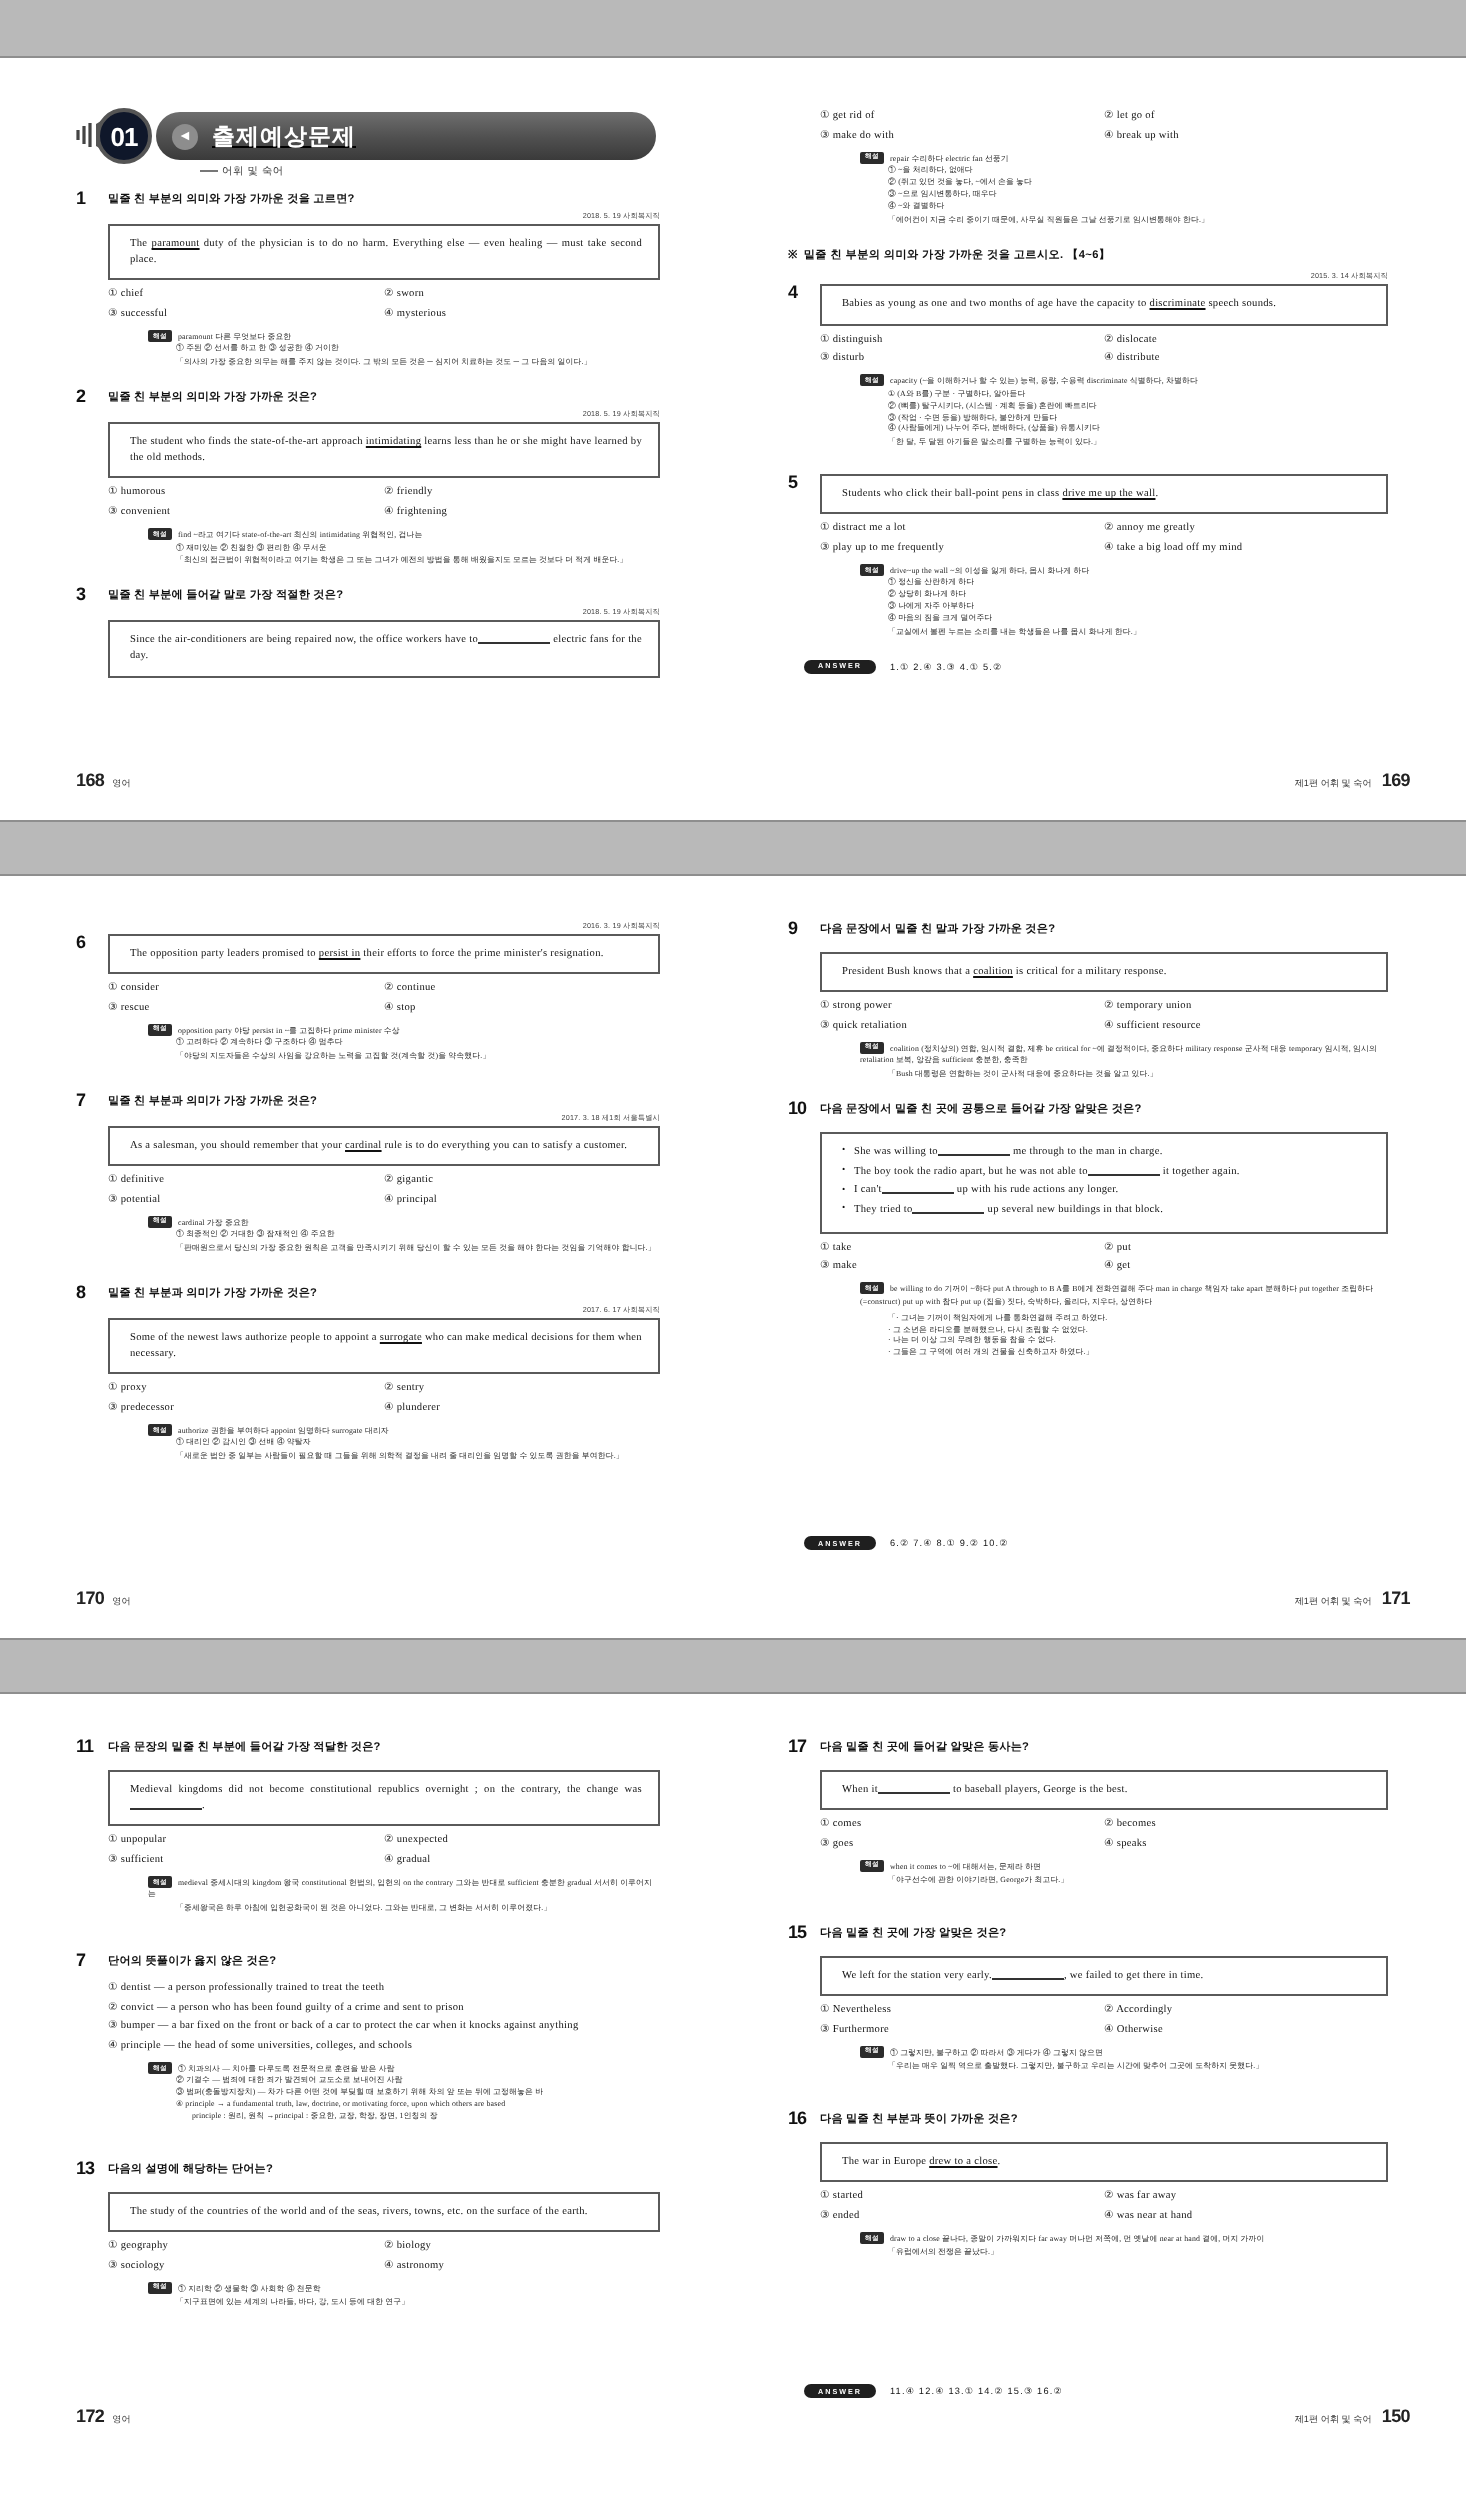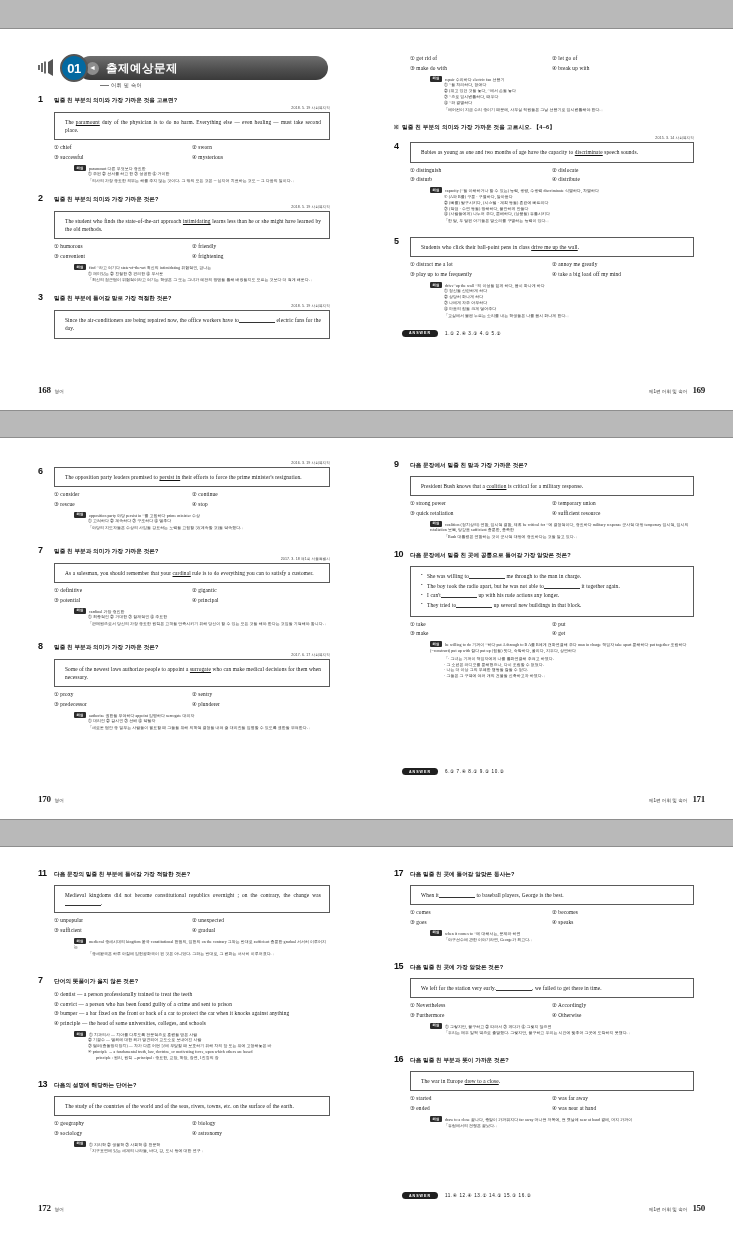--- a/index.html
+++ b/index.html
@@ -34,38 +34,39 @@
   .chapter-head {
     position: relative;
     height: 40px;
     margin-bottom: 4px;
   }
   .speaker-icon {
     position: absolute; left: 0; top: 8px;
     width: 22px; height: 17px;
   }
   .num-badge {
-    position: absolute; left: 22px; top: 3px;
+    position: absolute; left: 10px; top: 3px;
     width: 28px; height: 28px; border-radius: 50%;
-    background: #0369a1; color: #fff;
+    background: #0f172a; color: #fff;
     border: 2px solid #555;
     font-family: "Liberation Sans", sans-serif;
     font-weight: bold; font-size: 13px;
     display: flex; align-items: center; justify-content: center;
     letter-spacing: -0.5px;
     z-index: 3;
   }
   .head-pill {
     position: absolute; left: 40px; top: 5px;
     width: 250px; height: 24px;
     border-radius: 12px;
     background: linear-gradient(#6e6e6e, #4f4f4f 55%, #3a3a3a);
     display: flex; align-items: center;
     padding-left: 28px;
     z-index: 1;
+    text-decoration: underline;
   }
   .head-pill-title {
     color: #fff;
     font-family: "Liberation Sans", sans-serif;
     font-weight: bold; font-size: 11.5px;
     letter-spacing: 0.5px;
   }
   .pill-arrow {
     position: absolute; left: 48px; top: 11px;
     width: 13px; height: 13px; border-radius: 50%;
@@ -189,21 +190,21 @@
   }
   .answer-text {
     font-family: "Liberation Sans", sans-serif;
     font-size: 4.6px; color: #111; letter-spacing: 0.6px;
   }
 
   
   .footer { position: absolute; bottom: 17px; font-family: "Liberation Sans", sans-serif; }
   .footer-left { left: 38px; display: flex; align-items: baseline; }
   .footer-right { right: 28px; display: flex; align-items: baseline; }
-  .pg-no { font-size: 9px; font-weight: bold; color: #222; letter-spacing: -0.3px; font-family: Liberation Serif, serif; }
+  .pg-no { font-size: 9px; font-weight: bold; color: #222; letter-spacing: -0.3px; }
   .pg-label { font-size: 4.6px; color: #333; }
   .footer-left .pg-label { margin-left: 4px; }
   .footer-right .pg-label { margin-right: 5px; }
 </style>
 </head>
 <body>
 
 <div class="spread" id="spread-1">
 
   <div class="page page-left">

